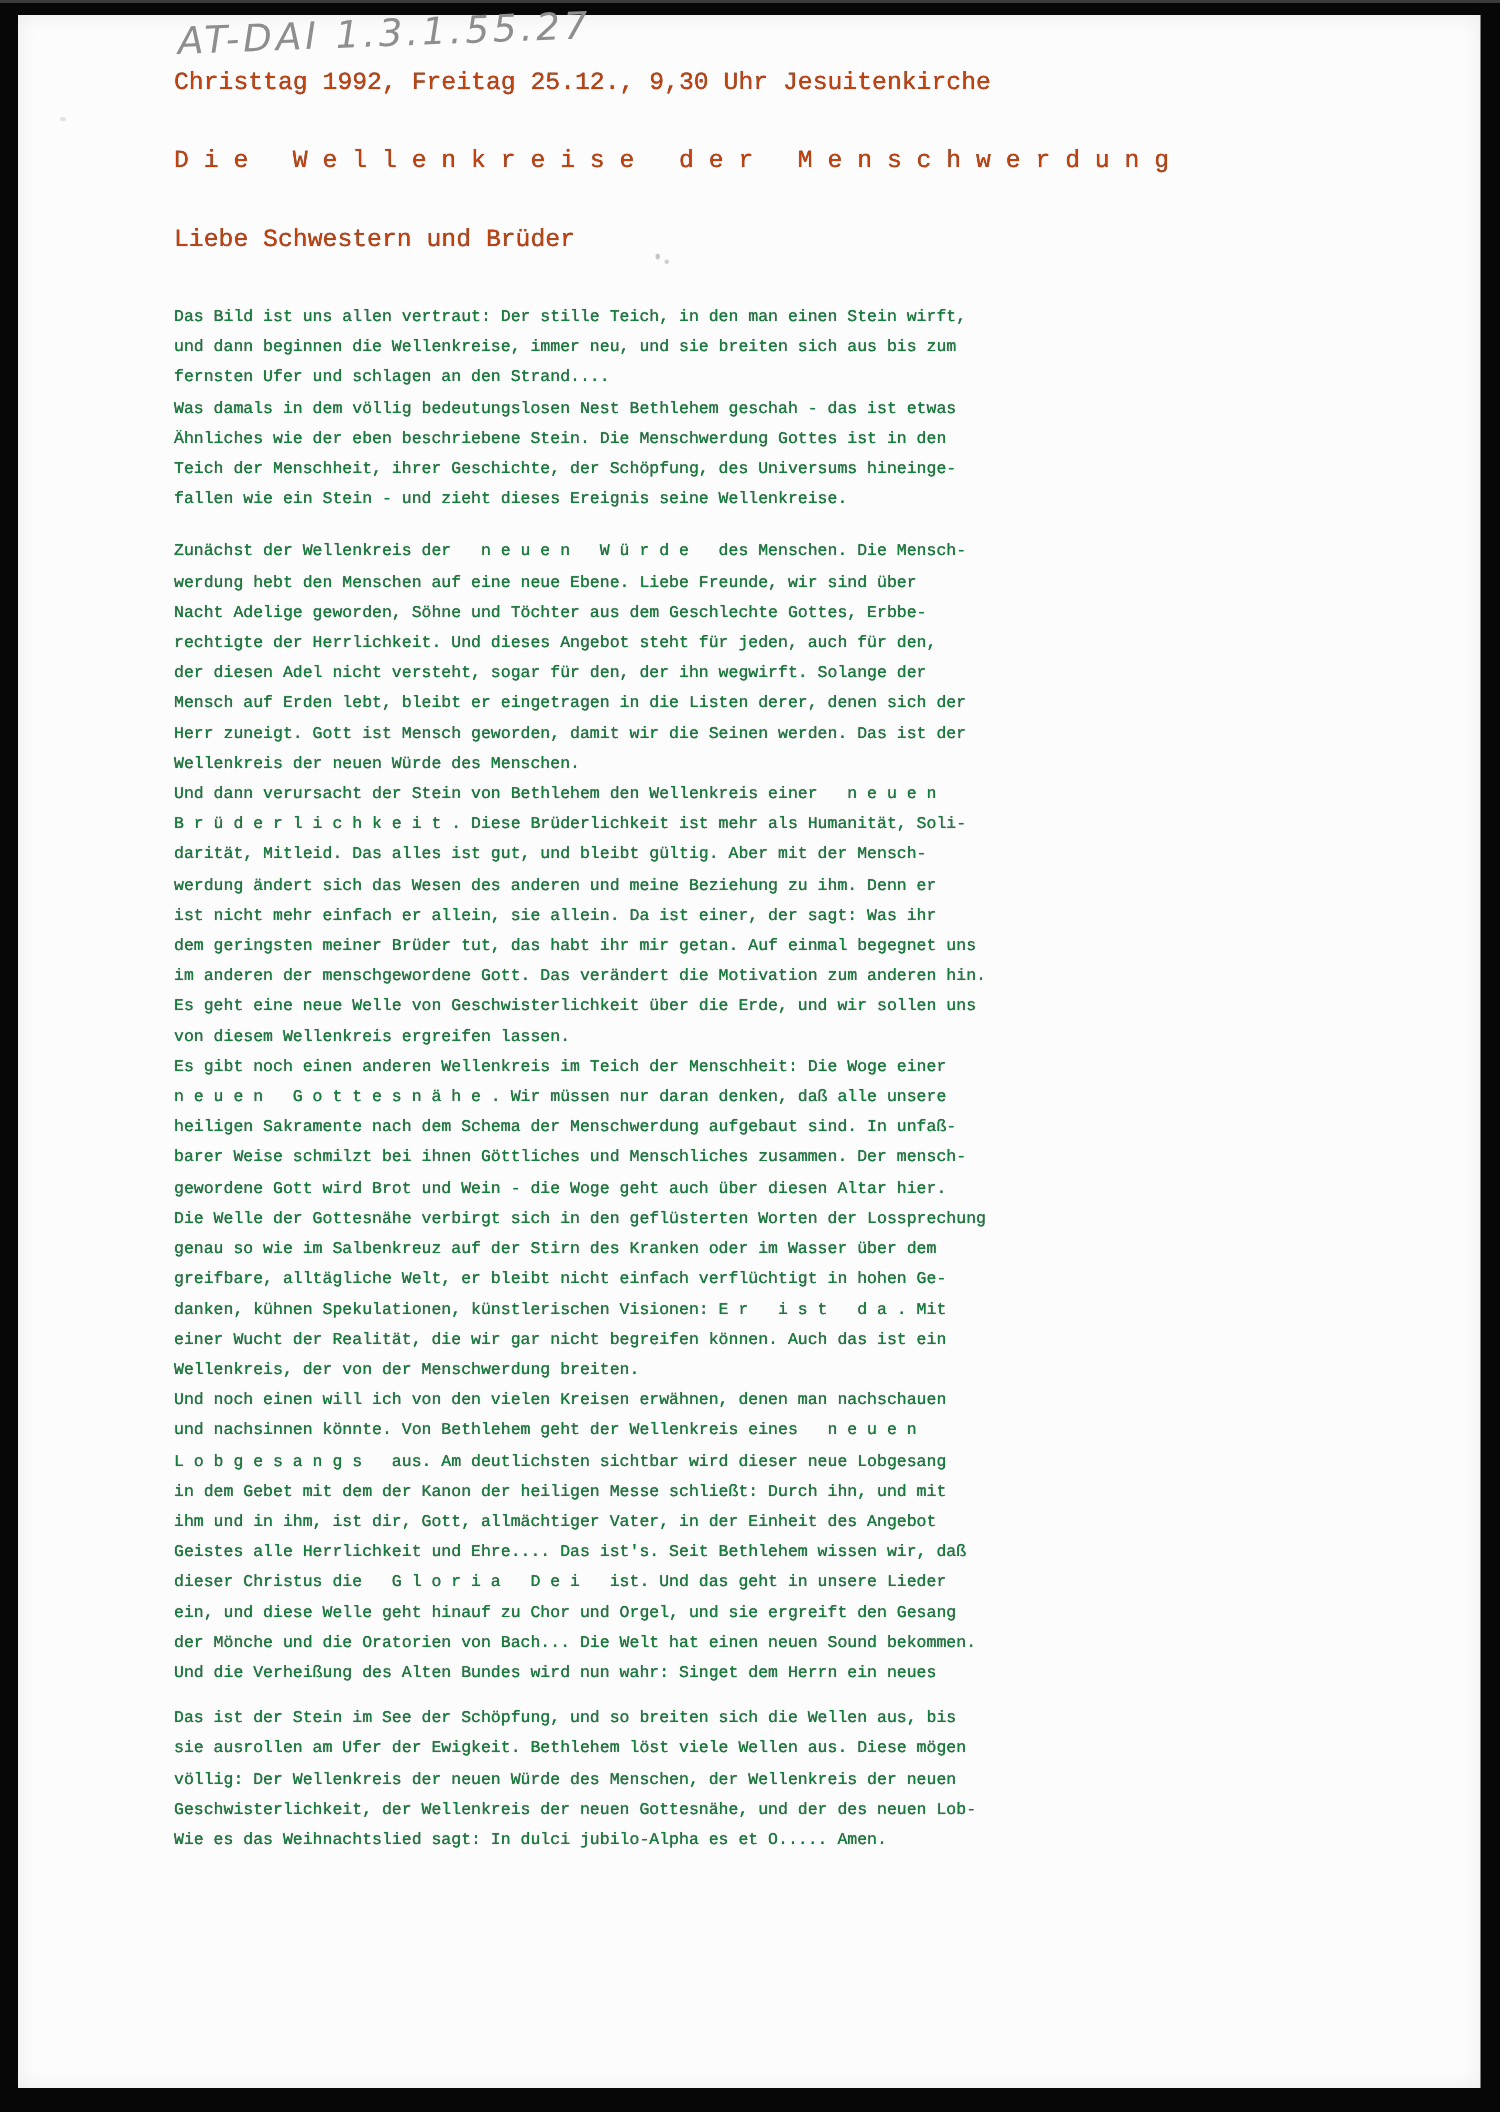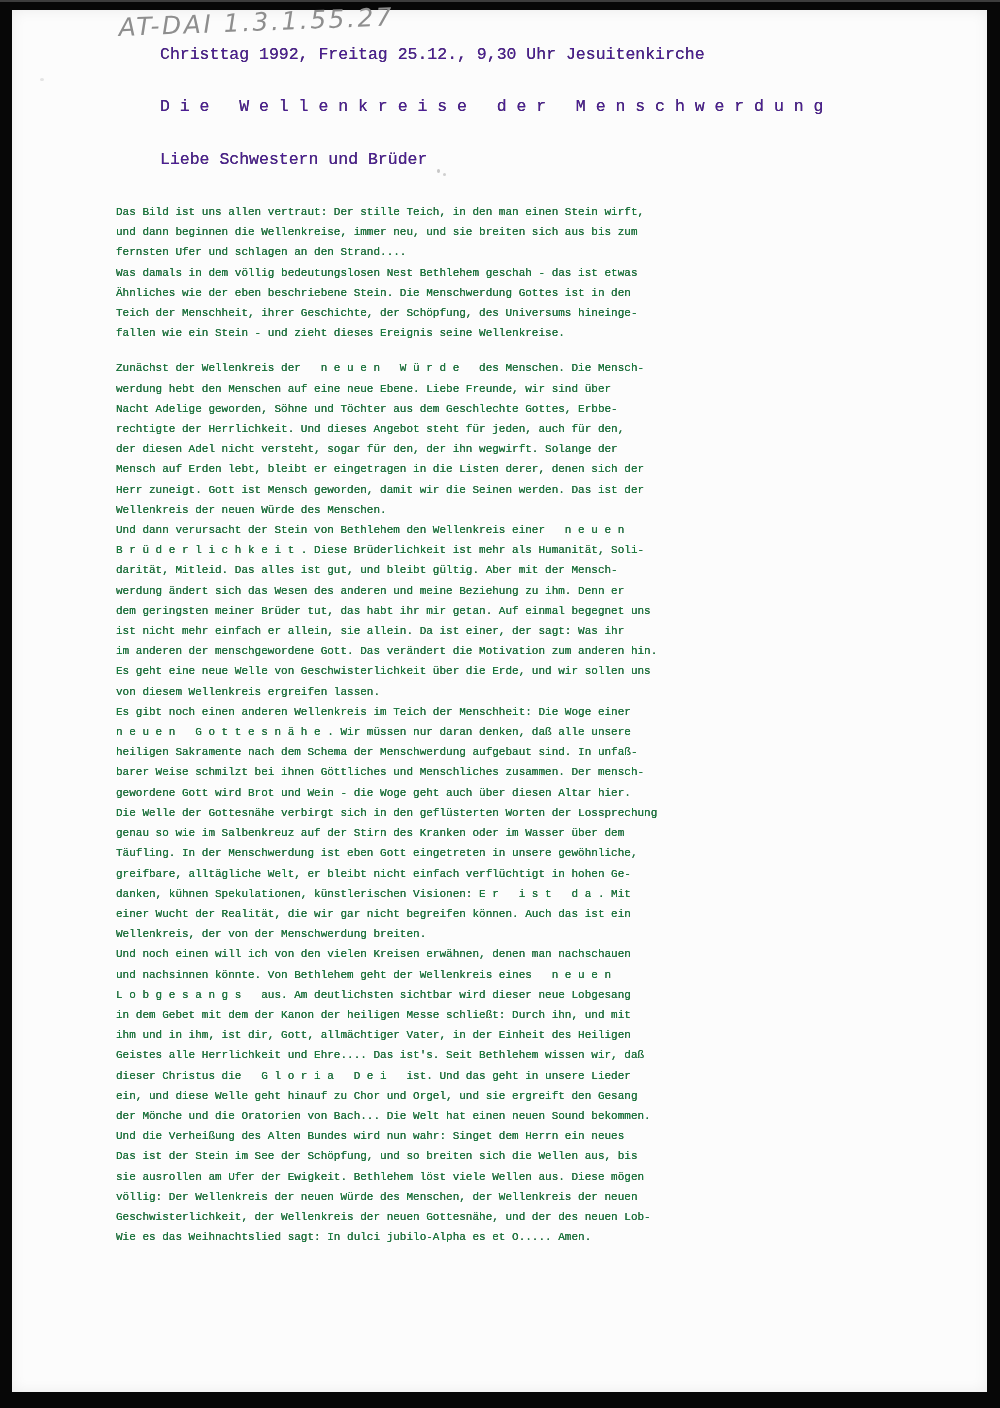--- a/index.html
+++ b/index.html
@@ -37,25 +37,24 @@
     color: #8e8e8e;
     font-family: "DejaVu Sans", sans-serif;
     font-style: italic;
     font-size: 25px;
     letter-spacing: 2.5px;
     transform: rotate(-2.2deg);
     transform-origin: left top;
     white-space: pre;
   }
   .typed {
-    color: #4c1d95;
+    color: #c2410c;
     font-size: 16.5px;
     white-space: pre;
     text-shadow: 0 0 0.5px rgba(20,20,20,0.85);
-    margin-left: 44px;
   }
   .header-line {
     position: absolute;
     left: 104px;
     top: 35px;
   }
   .doc-title {
     position: absolute;
     left: 104px;
     top: 87px;
@@ -66,21 +65,21 @@
     top: 140px;
   }
   .doc-body {
     position: absolute;
     left: 104px;
     top: 192px;
     width: 860px;
   }
   .para { margin: 0; }
   .para-0 { margin-bottom: 15px; }
-  .para-1 { }
+  .para-1 { margin-bottom: 10px; }
   .line {
     line-height: 20.2px;
     white-space: pre;
     color: #15803d;
     font-size: 11px;
     text-shadow: 0 0 0.5px rgba(20,20,20,0.85);
   }
   .speck {
     position: absolute;
     background: #9a9a9a;
@@ -122,42 +121,41 @@
           <div class="line">Nacht Adelige geworden, Söhne und Töchter aus dem Geschlechte Gottes, Erbbe-</div>
           <div class="line">rechtigte der Herrlichkeit. Und dieses Angebot steht für jeden, auch für den,</div>
           <div class="line">der diesen Adel nicht versteht, sogar für den, der ihn wegwirft. Solange der</div>
           <div class="line">Mensch auf Erden lebt, bleibt er eingetragen in die Listen derer, denen sich der</div>
           <div class="line">Herr zuneigt. Gott ist Mensch geworden, damit wir die Seinen werden. Das ist der</div>
           <div class="line">Wellenkreis der neuen Würde des Menschen.</div>
           <div class="line">Und dann verursacht der Stein von Bethlehem den Wellenkreis einer   n e u e n</div>
           <div class="line">B r ü d e r l i c h k e i t . Diese Brüderlichkeit ist mehr als Humanität, Soli-</div>
           <div class="line">darität, Mitleid. Das alles ist gut, und bleibt gültig. Aber mit der Mensch-</div>
           <div class="line">werdung ändert sich das Wesen des anderen und meine Beziehung zu ihm. Denn er</div>
+          <div class="line">ist nicht mehr einfach er allein, sie allein. Da ist einer, der sagt: Was ihr</div>
           <div class="line">dem geringsten meiner Brüder tut, das habt ihr mir getan. Auf einmal begegnet uns</div>
-          <div class="line">ist nicht mehr einfach er allein, sie allein. Da ist einer, der sagt: Was ihr</div>
           <div class="line">im anderen der menschgewordene Gott. Das verändert die Motivation zum anderen hin.</div>
           <div class="line">Es geht eine neue Welle von Geschwisterlichkeit über die Erde, und wir sollen uns</div>
           <div class="line">von diesem Wellenkreis ergreifen lassen.</div>
           <div class="line">Es gibt noch einen anderen Wellenkreis im Teich der Menschheit: Die Woge einer</div>
           <div class="line">n e u e n   G o t t e s n ä h e . Wir müssen nur daran denken, daß alle unsere</div>
           <div class="line">heiligen Sakramente nach dem Schema der Menschwerdung aufgebaut sind. In unfaß-</div>
           <div class="line">barer Weise schmilzt bei ihnen Göttliches und Menschliches zusammen. Der mensch-</div>
           <div class="line">gewordene Gott wird Brot und Wein - die Woge geht auch über diesen Altar hier.</div>
           <div class="line">Die Welle der Gottesnähe verbirgt sich in den geflüsterten Worten der Lossprechung</div>
           <div class="line">genau so wie im Salbenkreuz auf der Stirn des Kranken oder im Wasser über dem</div>
-          <div class="line">Täufling. In der Menschwerdung ist eben Gott eingetreten in unsere gewöhnliche,</div>
           <div class="line">greifbare, alltägliche Welt, er bleibt nicht einfach verflüchtigt in hohen Ge-</div>
           <div class="line">danken, kühnen Spekulationen, künstlerischen Visionen: E r   i s t   d a . Mit</div>
           <div class="line">einer Wucht der Realität, die wir gar nicht begreifen können. Auch das ist ein</div>
           <div class="line">Wellenkreis, der von der Menschwerdung breiten.</div>
           <div class="line">Und noch einen will ich von den vielen Kreisen erwähnen, denen man nachschauen</div>
           <div class="line">und nachsinnen könnte. Von Bethlehem geht der Wellenkreis eines   n e u e n</div>
           <div class="line">L o b g e s a n g s   aus. Am deutlichsten sichtbar wird dieser neue Lobgesang</div>
           <div class="line">in dem Gebet mit dem der Kanon der heiligen Messe schließt: Durch ihn, und mit</div>
-          <div class="line">ihm und in ihm, ist dir, Gott, allmächtiger Vater, in der Einheit des Heiligen</div>
+          <div class="line">ihm und in ihm, ist dir, Gott, allmächtiger Vater, in der Einheit des Angebot</div>
           <div class="line">Geistes alle Herrlichkeit und Ehre.... Das ist's. Seit Bethlehem wissen wir, daß</div>
           <div class="line">dieser Christus die   G l o r i a   D e i   ist. Und das geht in unsere Lieder</div>
           <div class="line">ein, und diese Welle geht hinauf zu Chor und Orgel, und sie ergreift den Gesang</div>
           <div class="line">der Mönche und die Oratorien von Bach... Die Welt hat einen neuen Sound bekommen.</div>
           <div class="line">Und die Verheißung des Alten Bundes wird nun wahr: Singet dem Herrn ein neues</div>
         </div>
         <div class="para para-2">
           <div class="line">Das ist der Stein im See der Schöpfung, und so breiten sich die Wellen aus, bis</div>
           <div class="line">sie ausrollen am Ufer der Ewigkeit. Bethlehem löst viele Wellen aus. Diese mögen</div>
           <div class="line">völlig: Der Wellenkreis der neuen Würde des Menschen, der Wellenkreis der neuen</div>

